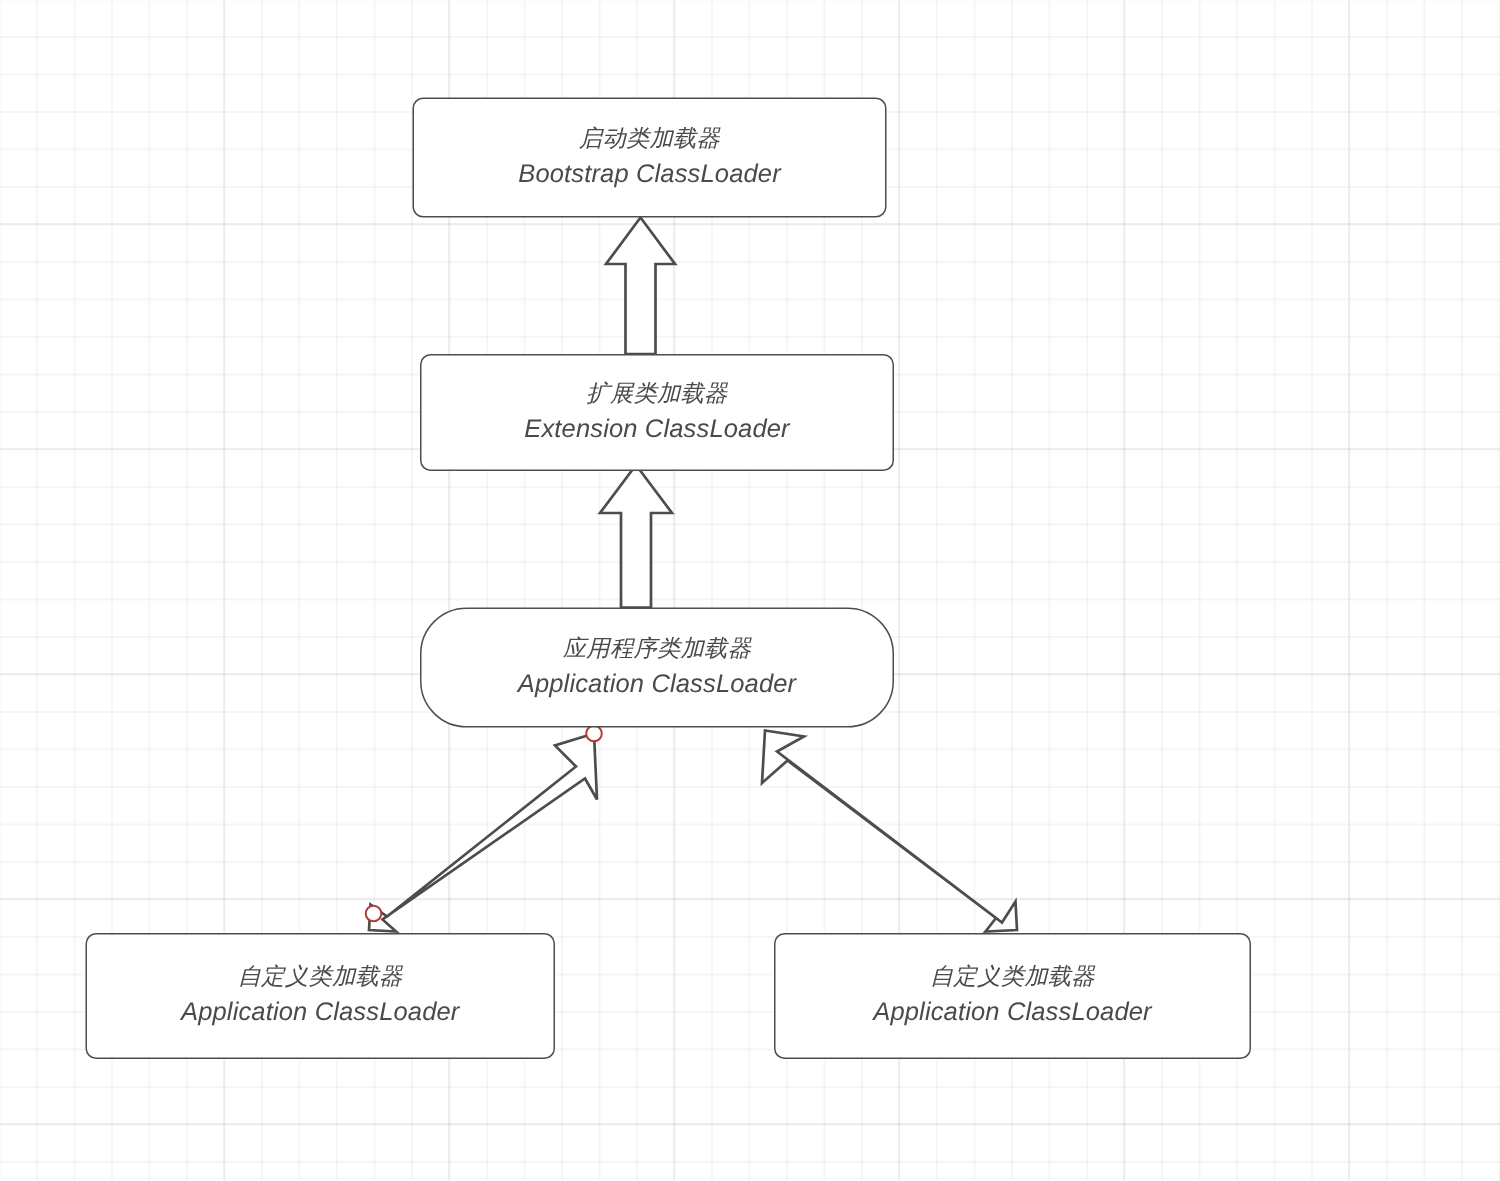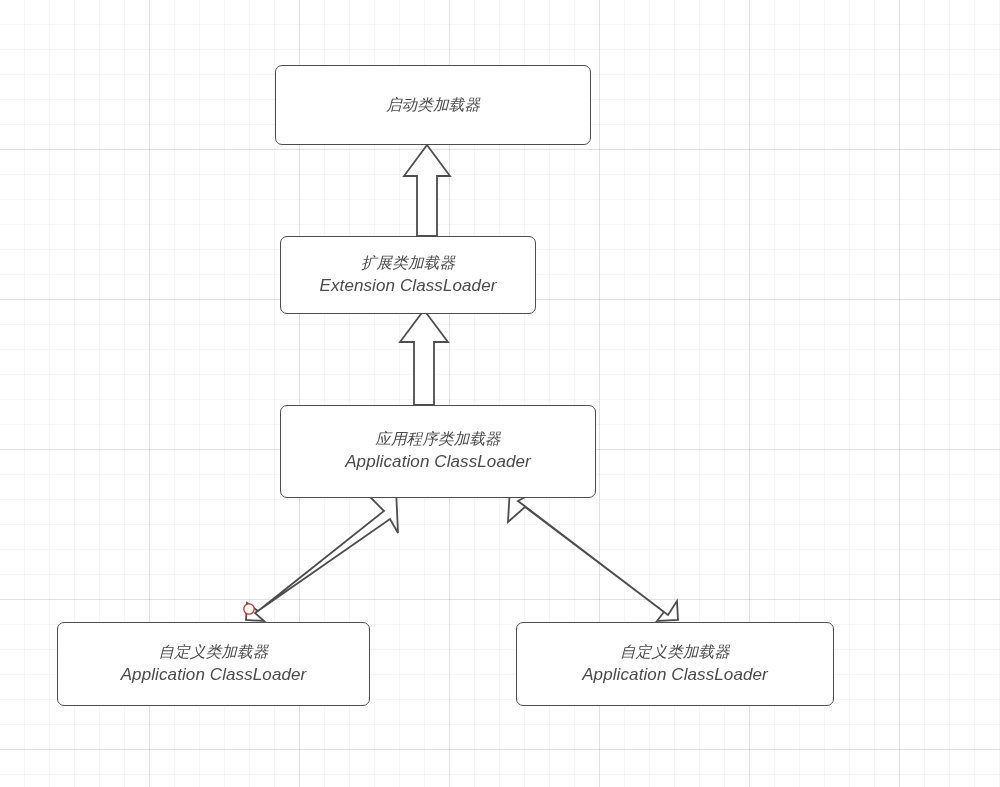--- a/index.html
+++ b/index.html
@@ -45,22 +45,22 @@
   .node .cn {
     font-size: 15.5px;
     letter-spacing: 0.2px;
   }
   .node .en {
     font-size: 17px;
     letter-spacing: 0.1px;
   }
 
   #n-bootstrap { left: 275px; top: 65px;  width: 316px; height: 80px; }
-  #n-extension { left: 280px; top: 236px; width: 256px; height: 78px; }
-  #n-application{ left: 280px; top: 405px; width: 316px; height: 93px; }
+  #n-extension { left: 280px; top: 236px; width: 316px; height: 78px; }
+  #n-application{ left: 280px; top: 405px; width: 316px; height: 80px; border-radius: 31px; }
   #n-custom-left{ left: 57px;  top: 622px; width: 313px; height: 84px; }
   #n-custom-right{left: 516px; top: 622px; width: 318px; height: 84px; }
 
   svg.arrows {
     position: absolute;
     left: 0; top: 0;
     width: 1000px; height: 787px;
     z-index: 2;
     overflow: visible;
   }
@@ -90,20 +90,21 @@
     <polygon class="blockarrow" points="396,489 370,497 384,511 258,611 247,603 246,620 264,621 255,613 390,519 398,533"></polygon>
 
     <circle class="endpoint" cx="396" cy="489" r="5.2"></circle>
     <circle class="endpoint" cx="249" cy="609" r="5.2"></circle>
 
     <polygon class="blockarrow" points="510,487 508,522 525,507 668,615 677,601 678,620 657,621 664,612 518,501 536,491"></polygon>
   </svg>
 
   <div class="node" id="n-bootstrap">
     <span class="cn">启动类加载器</span>
+    <span class="en">Bootstrap ClassLoader</span>
   </div>
 
   <div class="node" id="n-extension">
     <span class="cn">扩展类加载器</span>
     <span class="en">Extension ClassLoader</span>
   </div>
 
   <div class="node" id="n-application">
     <span class="cn">应用程序类加载器</span>
     <span class="en">Application ClassLoader</span>

